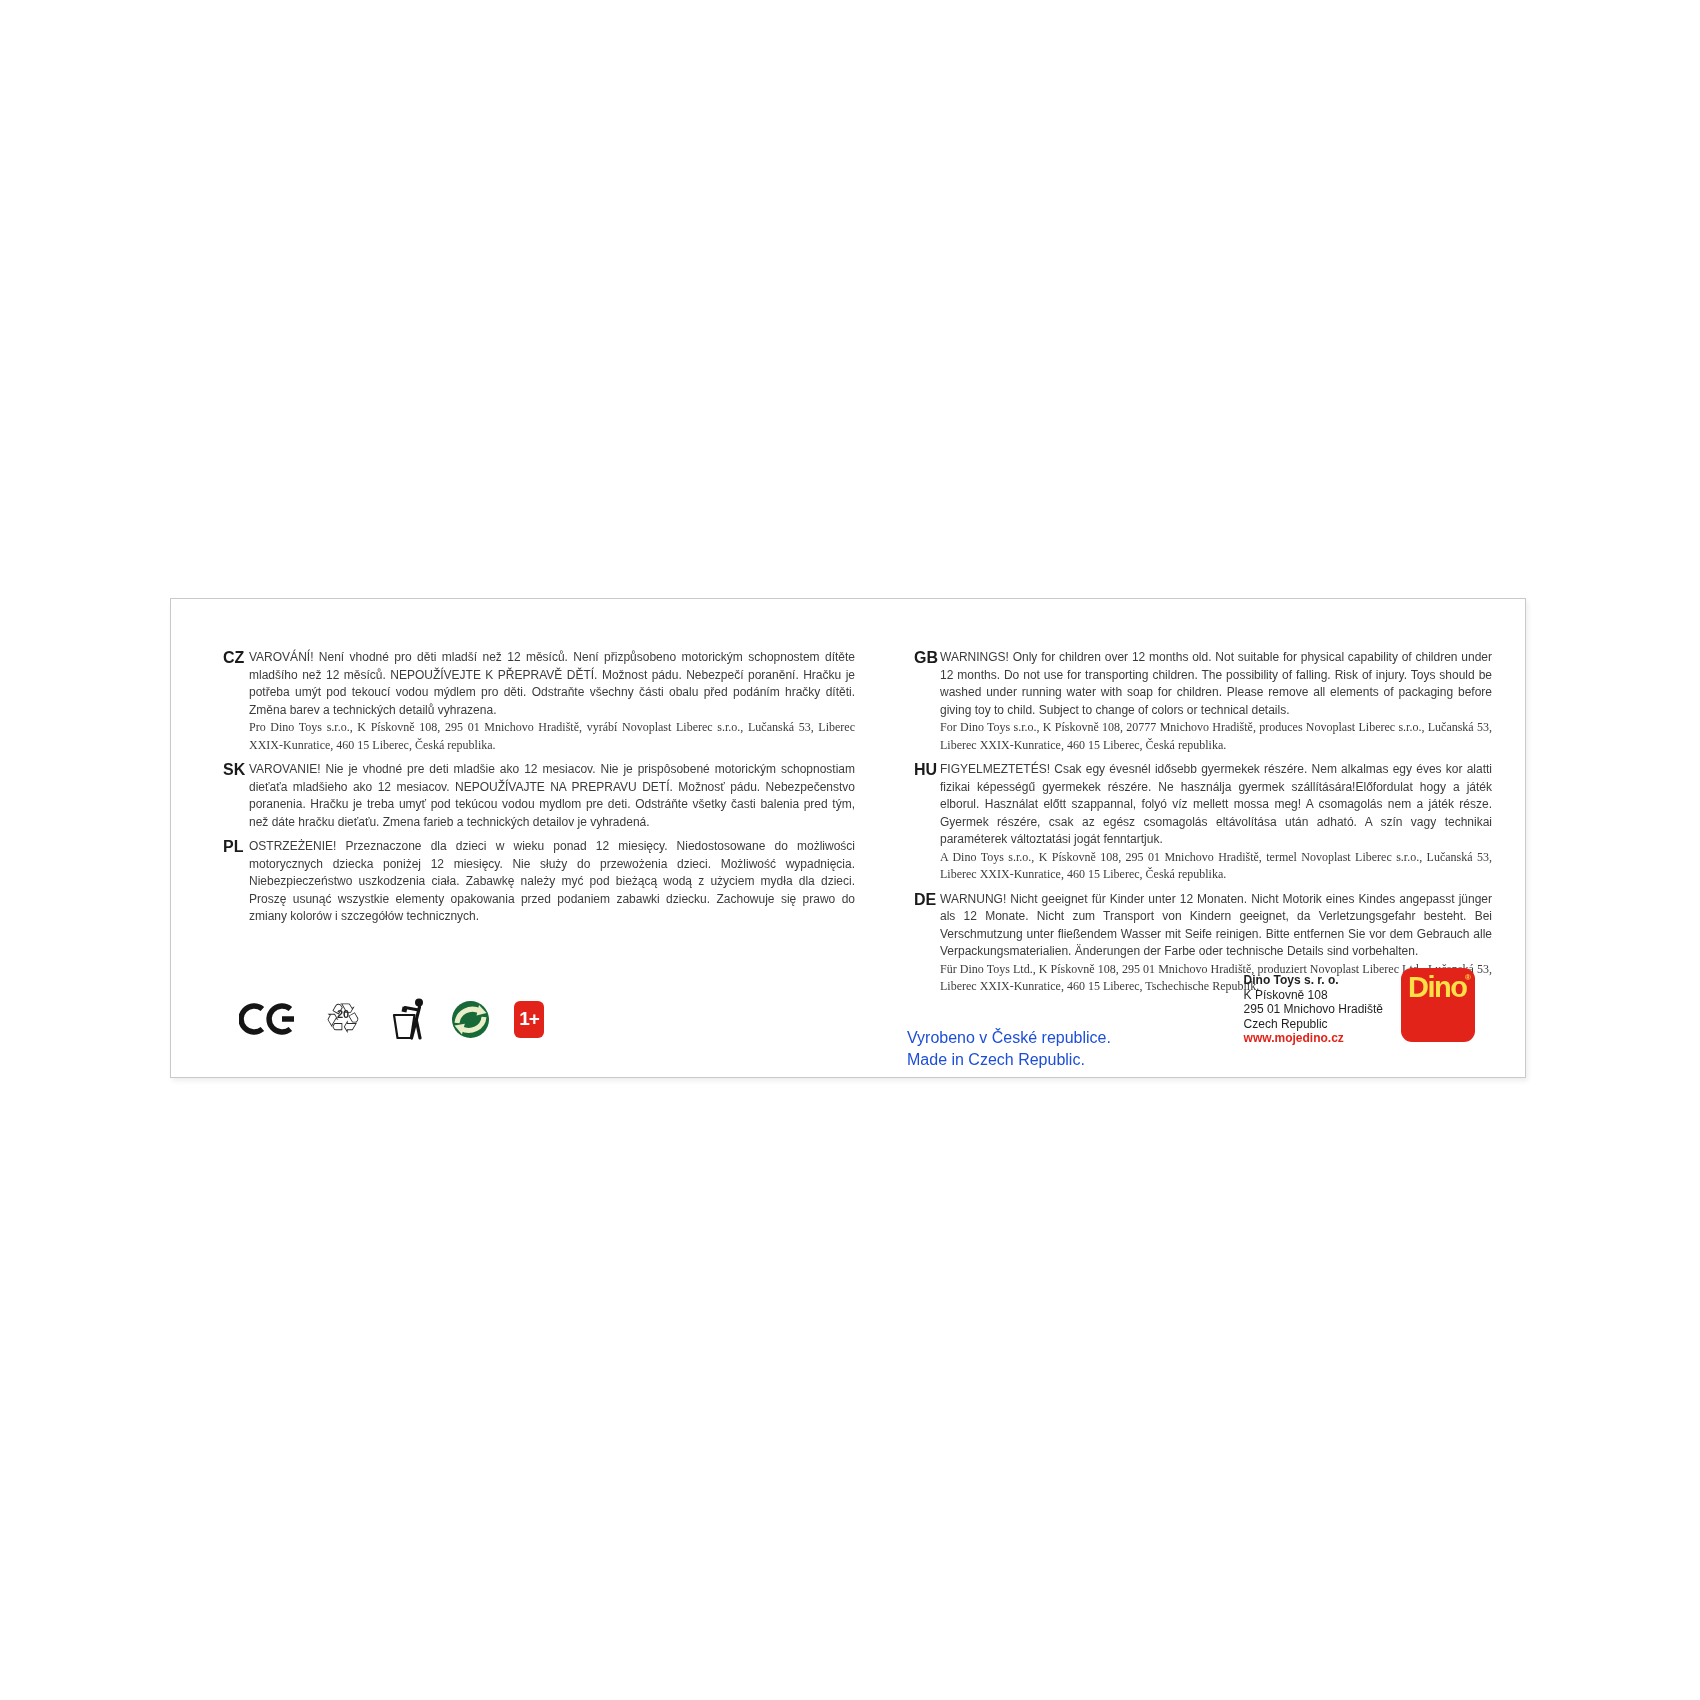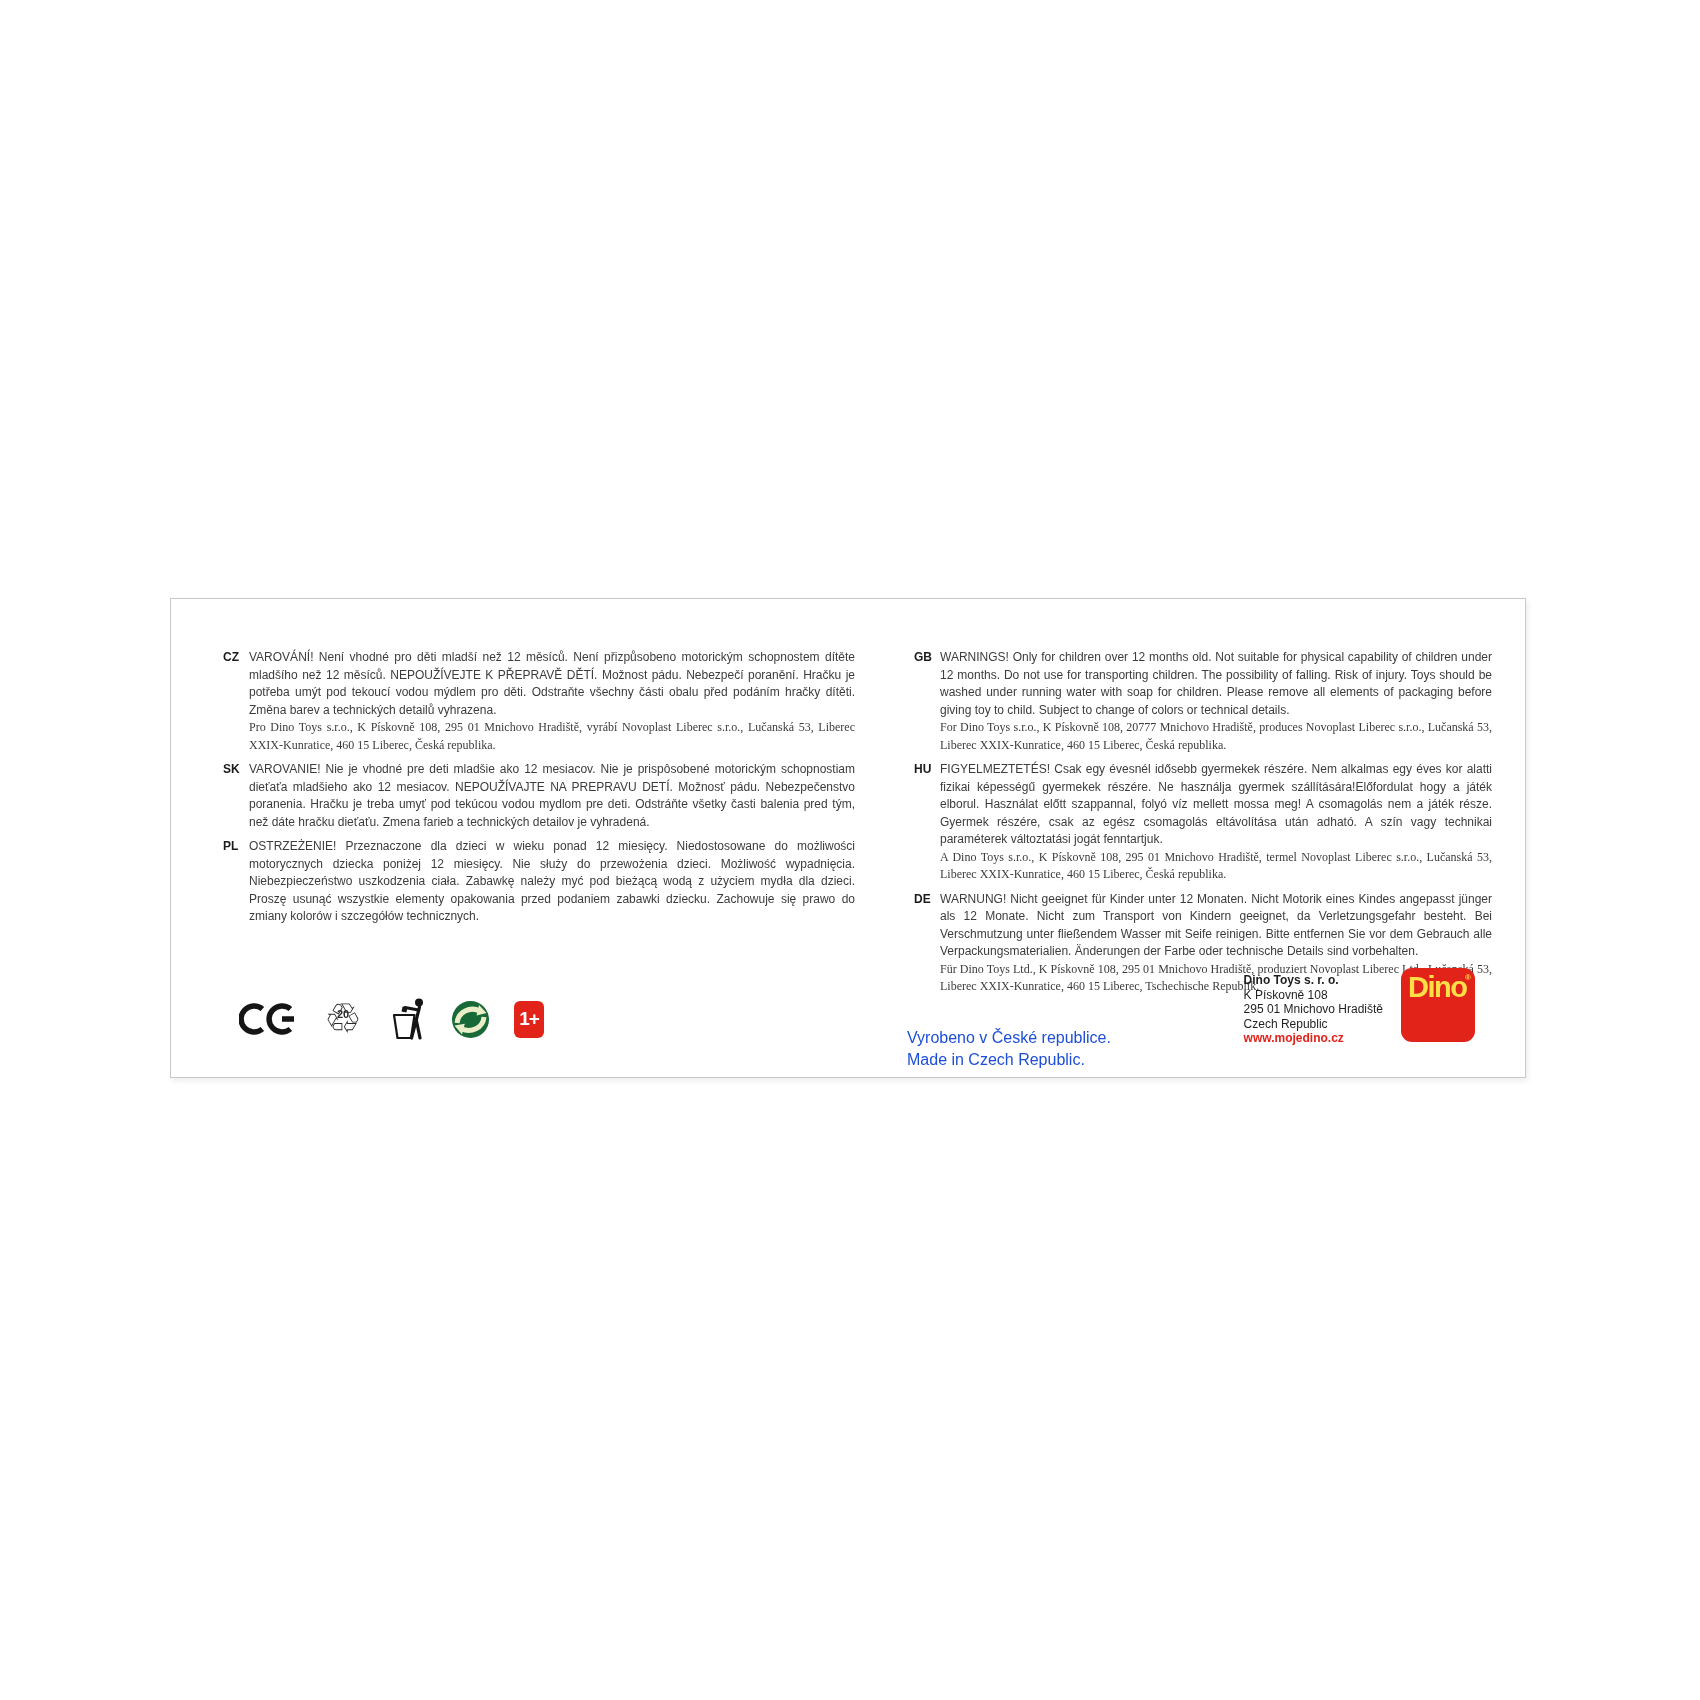--- a/index.html
+++ b/index.html
@@ -18,21 +18,21 @@
     border:1px solid #c9c9c9;
     box-shadow:2px 3px 5px rgba(0,0,0,0.07);
     box-sizing:border-box;
   }
   .col{position:absolute;top:50px;}
   .col-left{left:52px;width:632px;}
   .col-right{left:743px;width:578px;}
   .section{display:flex;margin-bottom:7px;}
   .code{
     flex:0 0 26px;width:26px;
-    font-size:12px;line-height:17.5px;
+    font-size:16px;line-height:17.5px;
     font-weight:bold;color:#1b1b1b;
   }
   .sec-text{
     flex:1;
     font-size:12px;line-height:17.5px;
     color:#3c3c3c;
     text-align:justify;
   }
   .sec-text .addr{text-align:justify;font-family:Liberation Serif, serif;}
   

